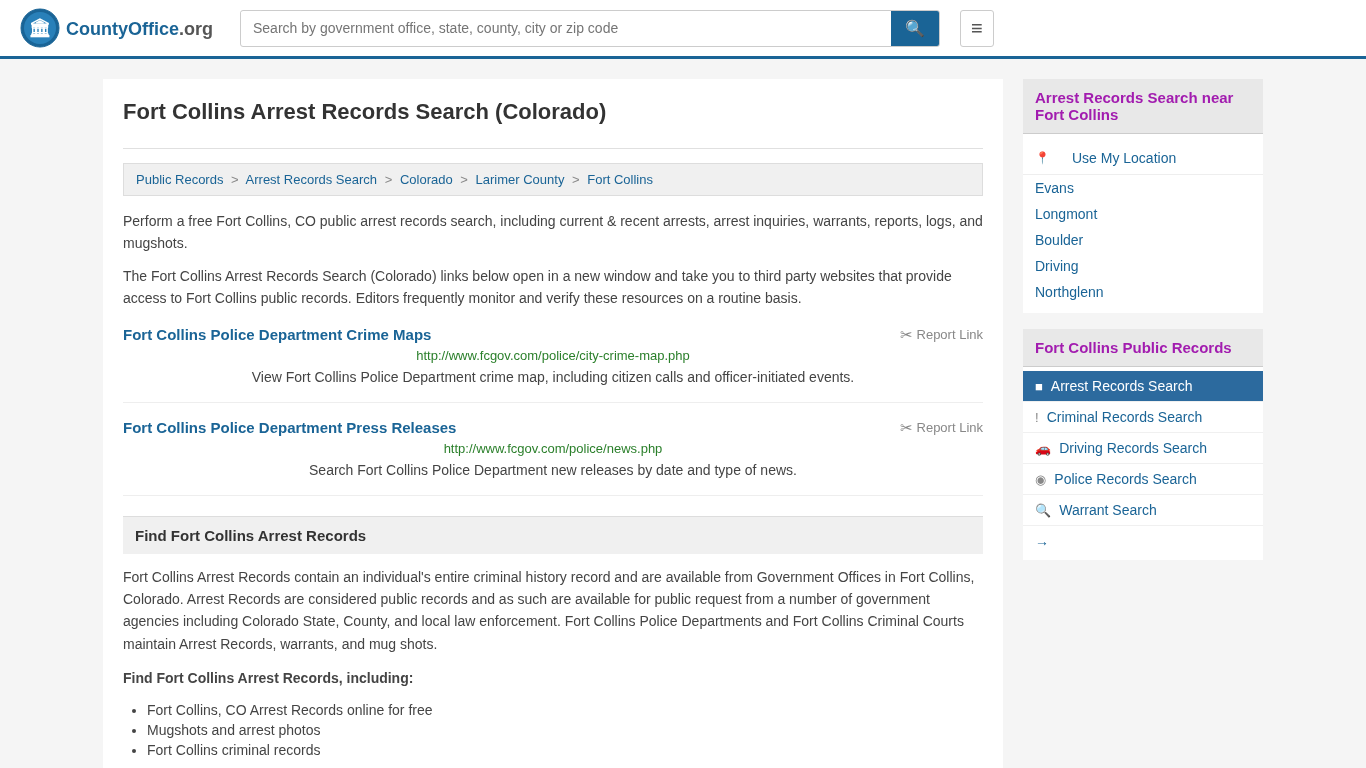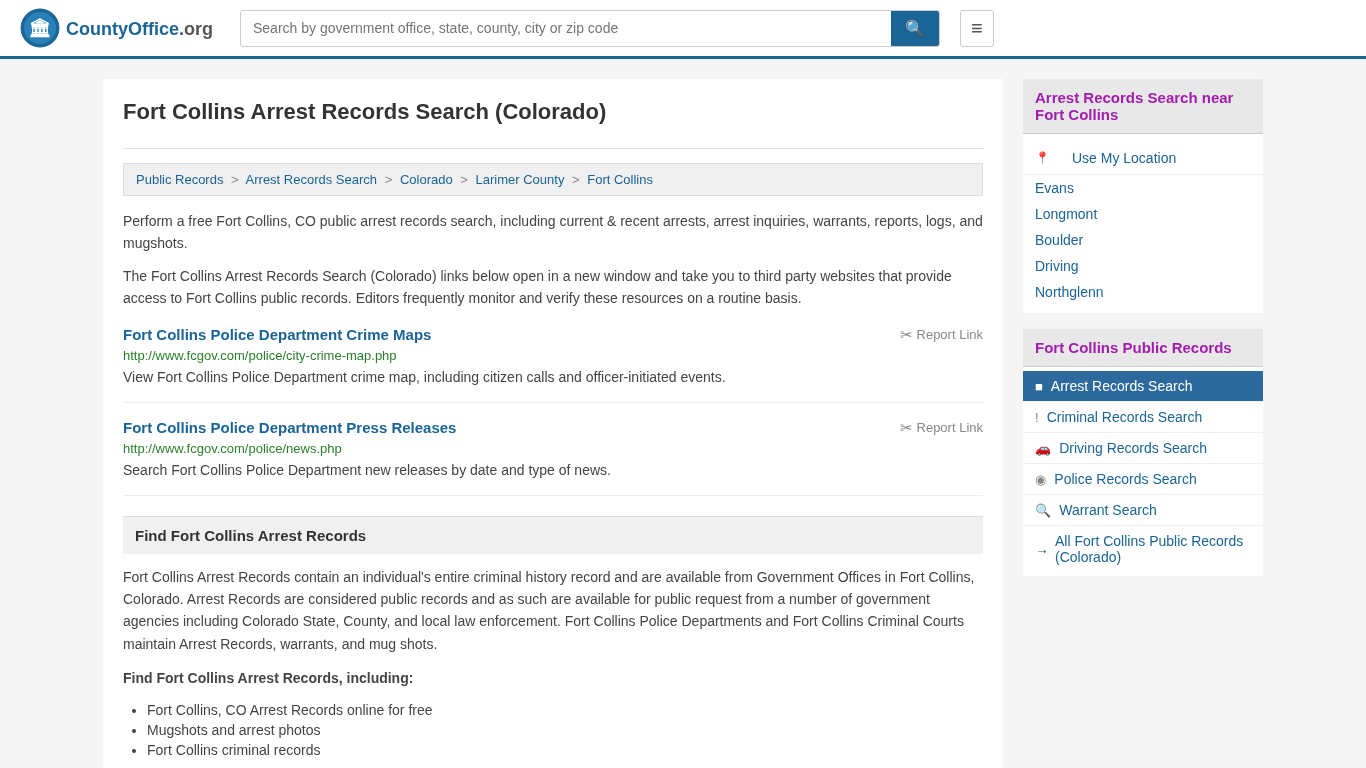--- a/index.html
+++ b/index.html
@@ -110,20 +110,21 @@
       font-size: 14px;
       color: #444;
     }
     .body-para a { color: #1a6496; text-decoration: underline; }
 
     
     .resource-block {
       margin: 16px 0;
       border-bottom: 1px solid #eee;
       padding-bottom: 14px;
+      text-align: center;
     }
     .resource-title {
       font-size: 15px;
       font-weight: bold;
       color: #1a6496;
       text-decoration: none;
       display: inline;
     }
     .resource-header {
       display: flex;
@@ -408,21 +409,20 @@
           <a href="#">Police Records Search</a>
         </div>
 
         <div class="sidebar-record-item">
           <span class="record-icon">🔍</span>
           <a href="#">Warrant Search</a>
         </div>
 
         <div class="sidebar-all-link">
           <span class="arrow-icon">→</span>
-          <a href="#">All Fort Collins Public Records (Colorado)</a>
         </div>
 
       </div>
     </div>
 
   </div>
 
 </div>
 
 </body></html>

